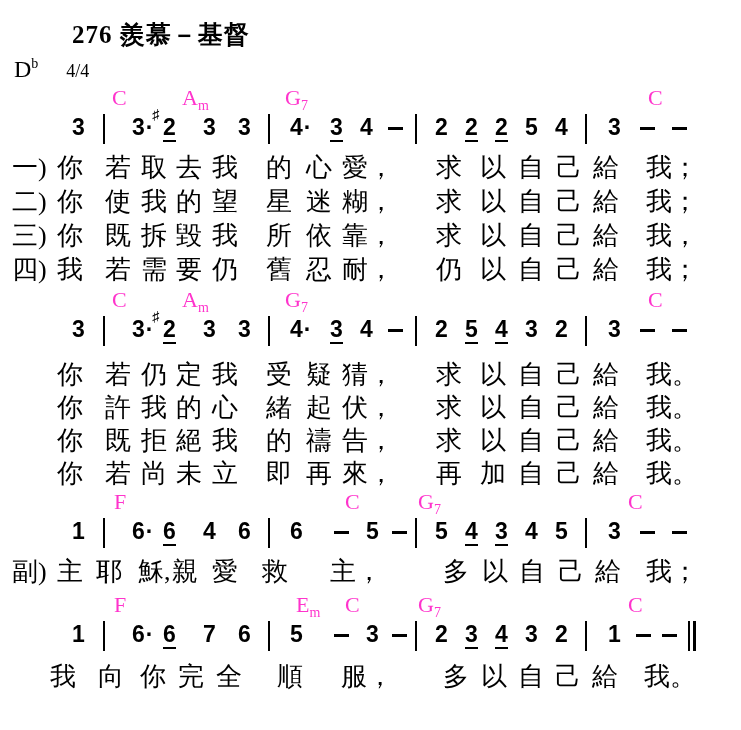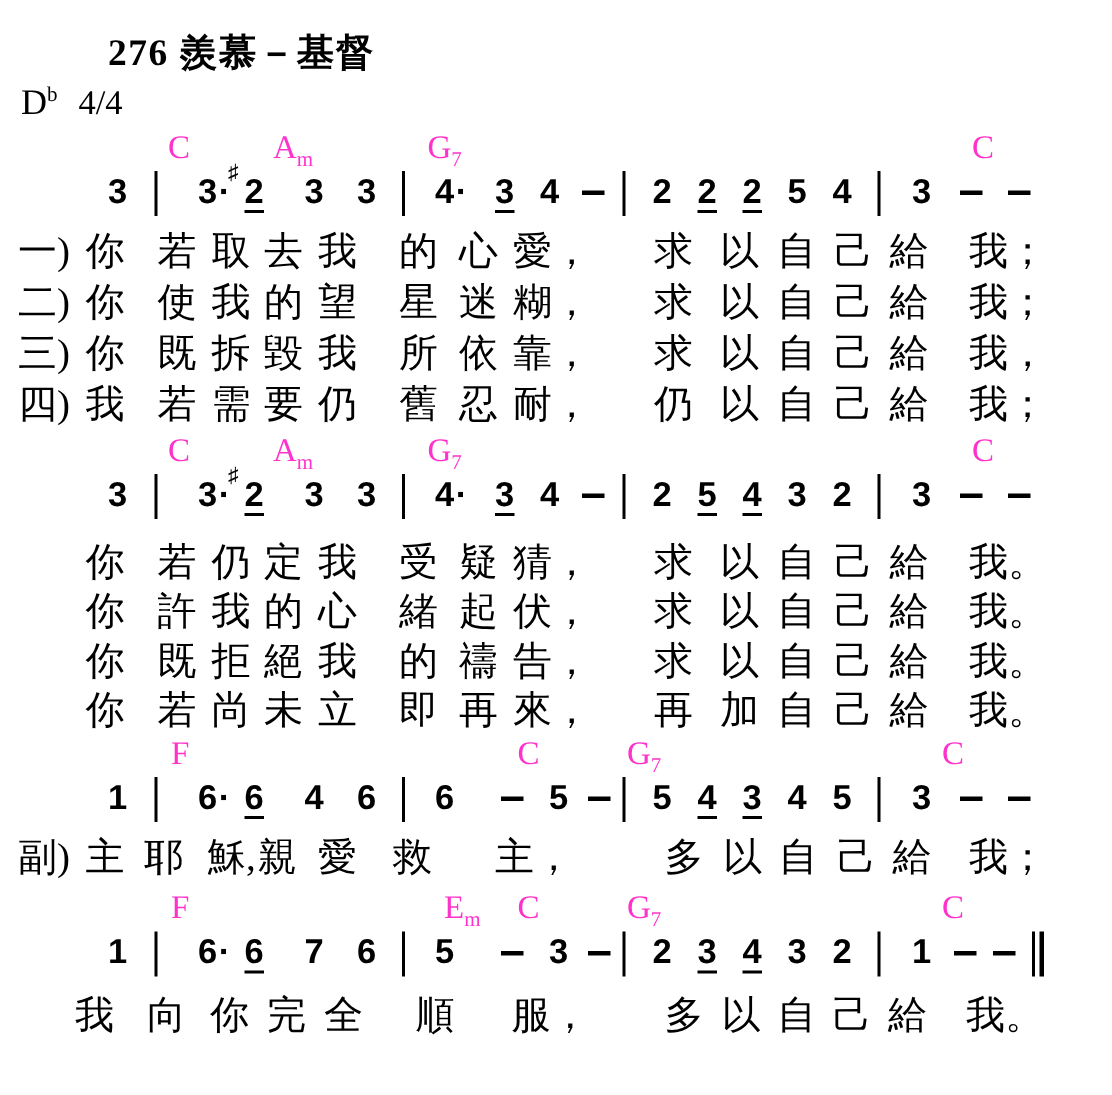--- a/index.html
+++ b/index.html
@@ -2,21 +2,21 @@
 <html><head>
 <meta charset="utf-8">
 <style>
   html,body{margin:0;padding:0;background:#fff;}
   .sheet{position:relative;width:741px;height:730px;background:#ffffff;color:#000;
          font-family:"Liberation Serif","DejaVu Serif",serif;overflow:hidden;}
   .title{position:absolute;top:18px;left:72px;width:669px;text-align:left;
          font-size:25px;font-weight:bold;letter-spacing:1px;}
   .keysig{position:absolute;top:56px;left:14px;font-size:24px;}
   .keysig sup{font-size:14px;}
-  .timesig{margin-left:14px;font-size:23px;}
+  .timesig{margin-left:28px;font-size:18px;}
   .row{position:absolute;left:0;width:741px;}
   .chord-row{height:24px;}
   .note-row{height:32px;}
   .lyric-row{height:32px;}
   .chord{position:absolute;top:0;font-size:22px;line-height:24px;color:var(--chord,#ff33cc);}
   .chord sub{font-size:14px;line-height:0;}
   .note{position:absolute;top:0;font-family:"Liberation Sans","DejaVu Sans",sans-serif;
         font-weight:bold;font-size:23px;line-height:25px;white-space:nowrap;}
   .digit{display:inline-block;line-height:25px;}
   .under{border-bottom:2px solid #000;}

